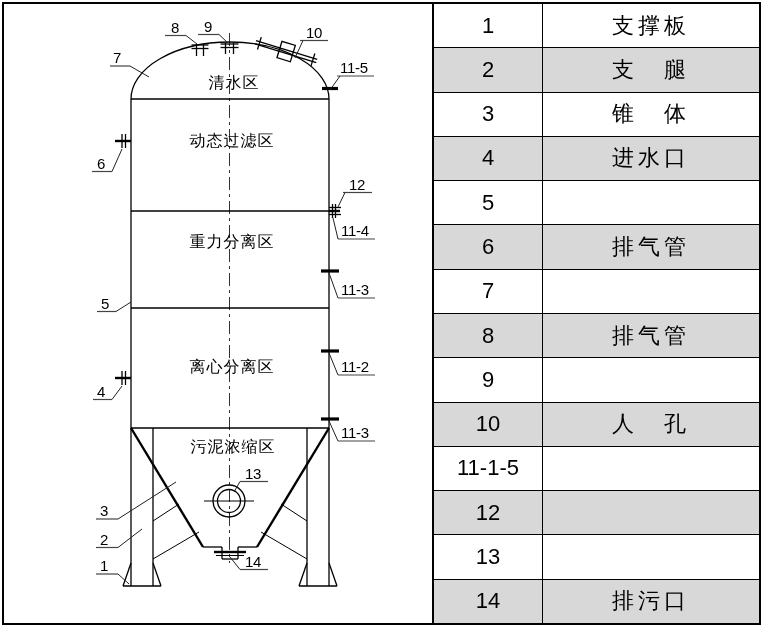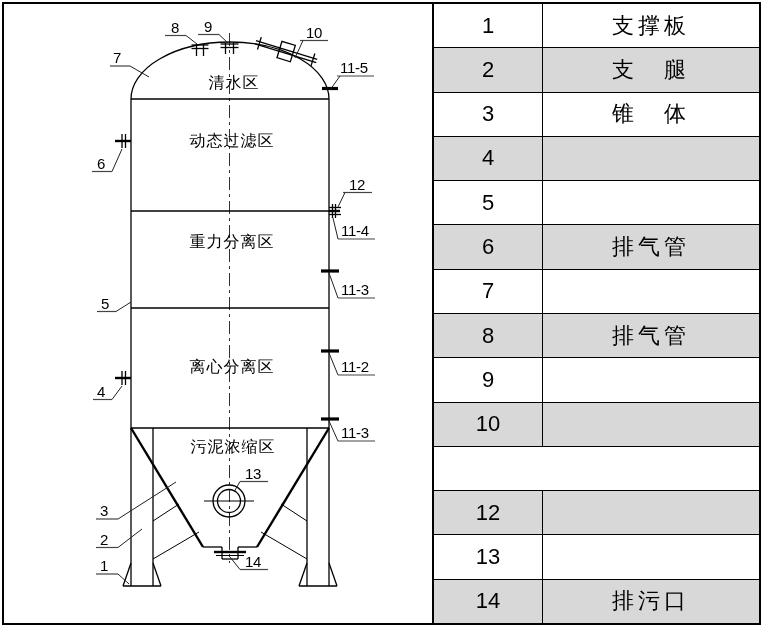--- a/index.html
+++ b/index.html
@@ -248,42 +248,45 @@
       <div class="trow shaded">
         <div class="cell num">2</div>
         <div class="cell name">支　腿</div>
       </div>
       <div class="trow">
         <div class="cell num">3</div>
         <div class="cell name">锥　体</div>
       </div>
       <div class="trow shaded">
         <div class="cell num">4</div>
+        <div class="cell name">进水口</div>
       </div>
       <div class="trow">
         <div class="cell num">5</div>
       </div>
       <div class="trow shaded">
         <div class="cell num">6</div>
         <div class="cell name">排气管</div>
       </div>
       <div class="trow">
         <div class="cell num">7</div>
       </div>
       <div class="trow shaded">
         <div class="cell num">8</div>
         <div class="cell name">排气管</div>
       </div>
       <div class="trow">
         <div class="cell num">9</div>
       </div>
       <div class="trow shaded">
         <div class="cell num">10</div>
-      </div>
-      <div class="trow">
+        <div class="cell name">人　孔</div>
+      </div>
+      <div class="trow">
+        <div class="cell num">11-1-5</div>
       </div>
       <div class="trow shaded">
         <div class="cell num">12</div>
       </div>
       <div class="trow">
         <div class="cell num">13</div>
       </div>
       <div class="trow shaded">
         <div class="cell num">14</div>
         <div class="cell name">排污口</div>

